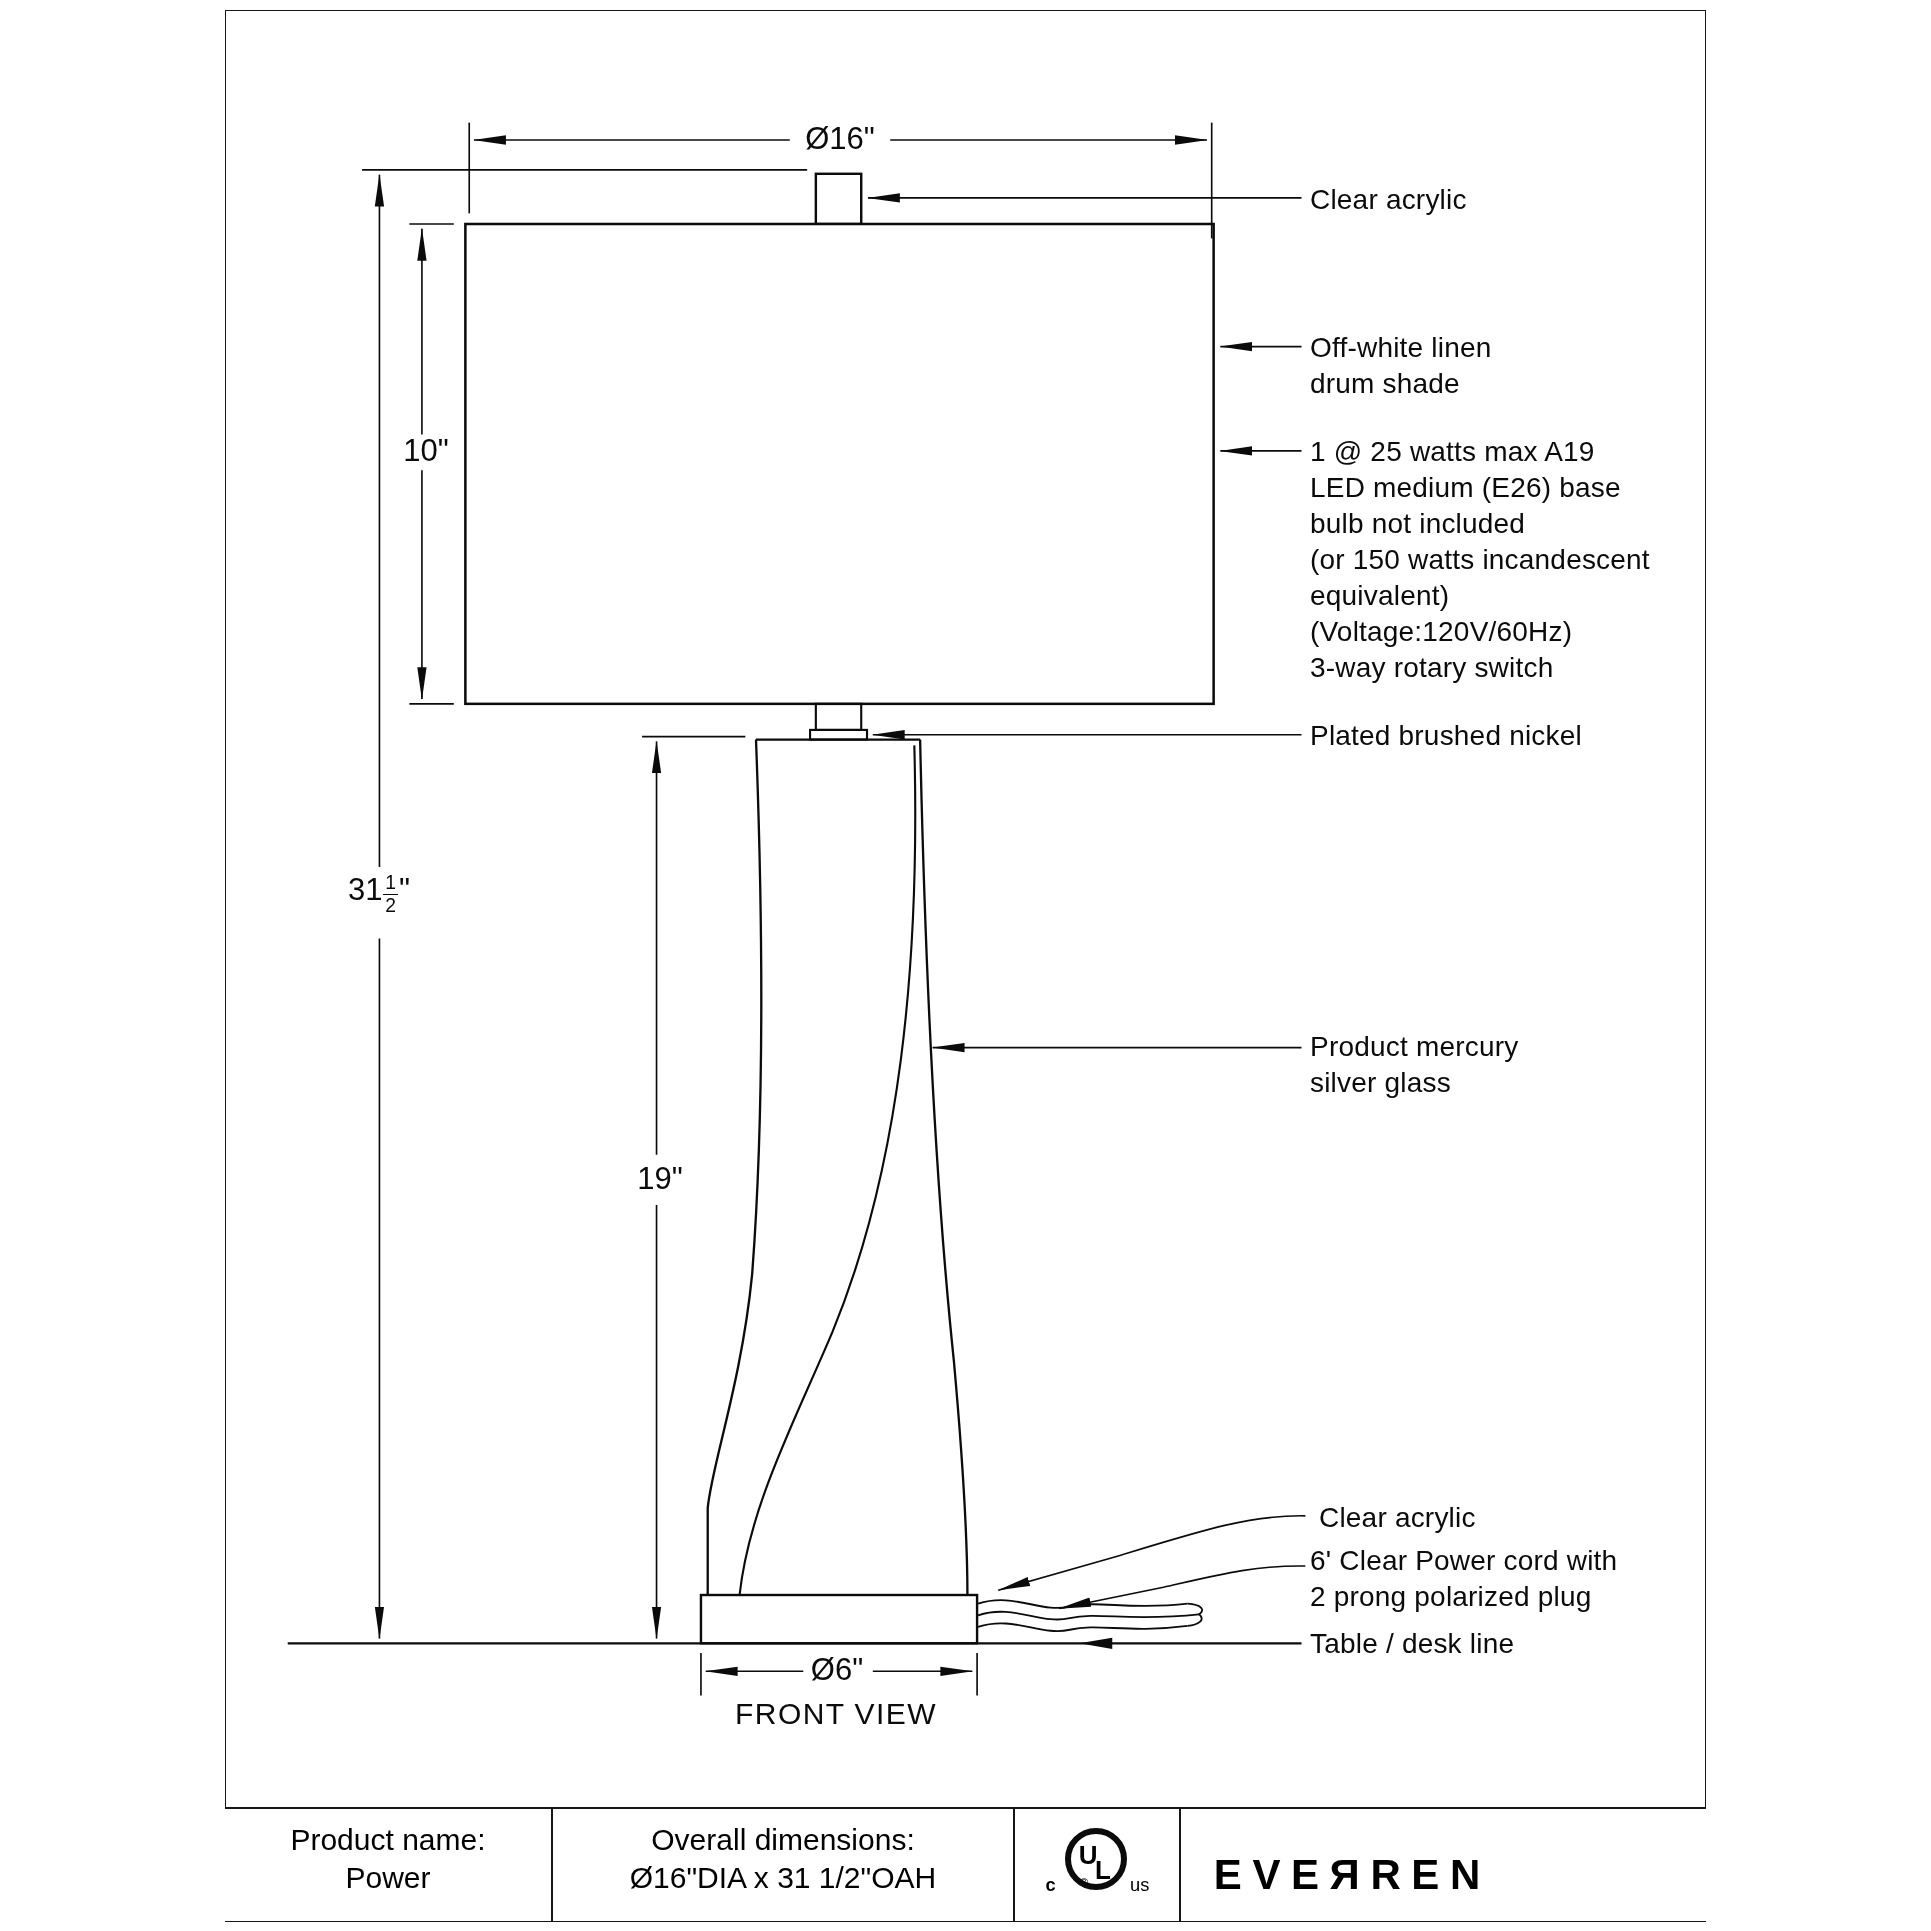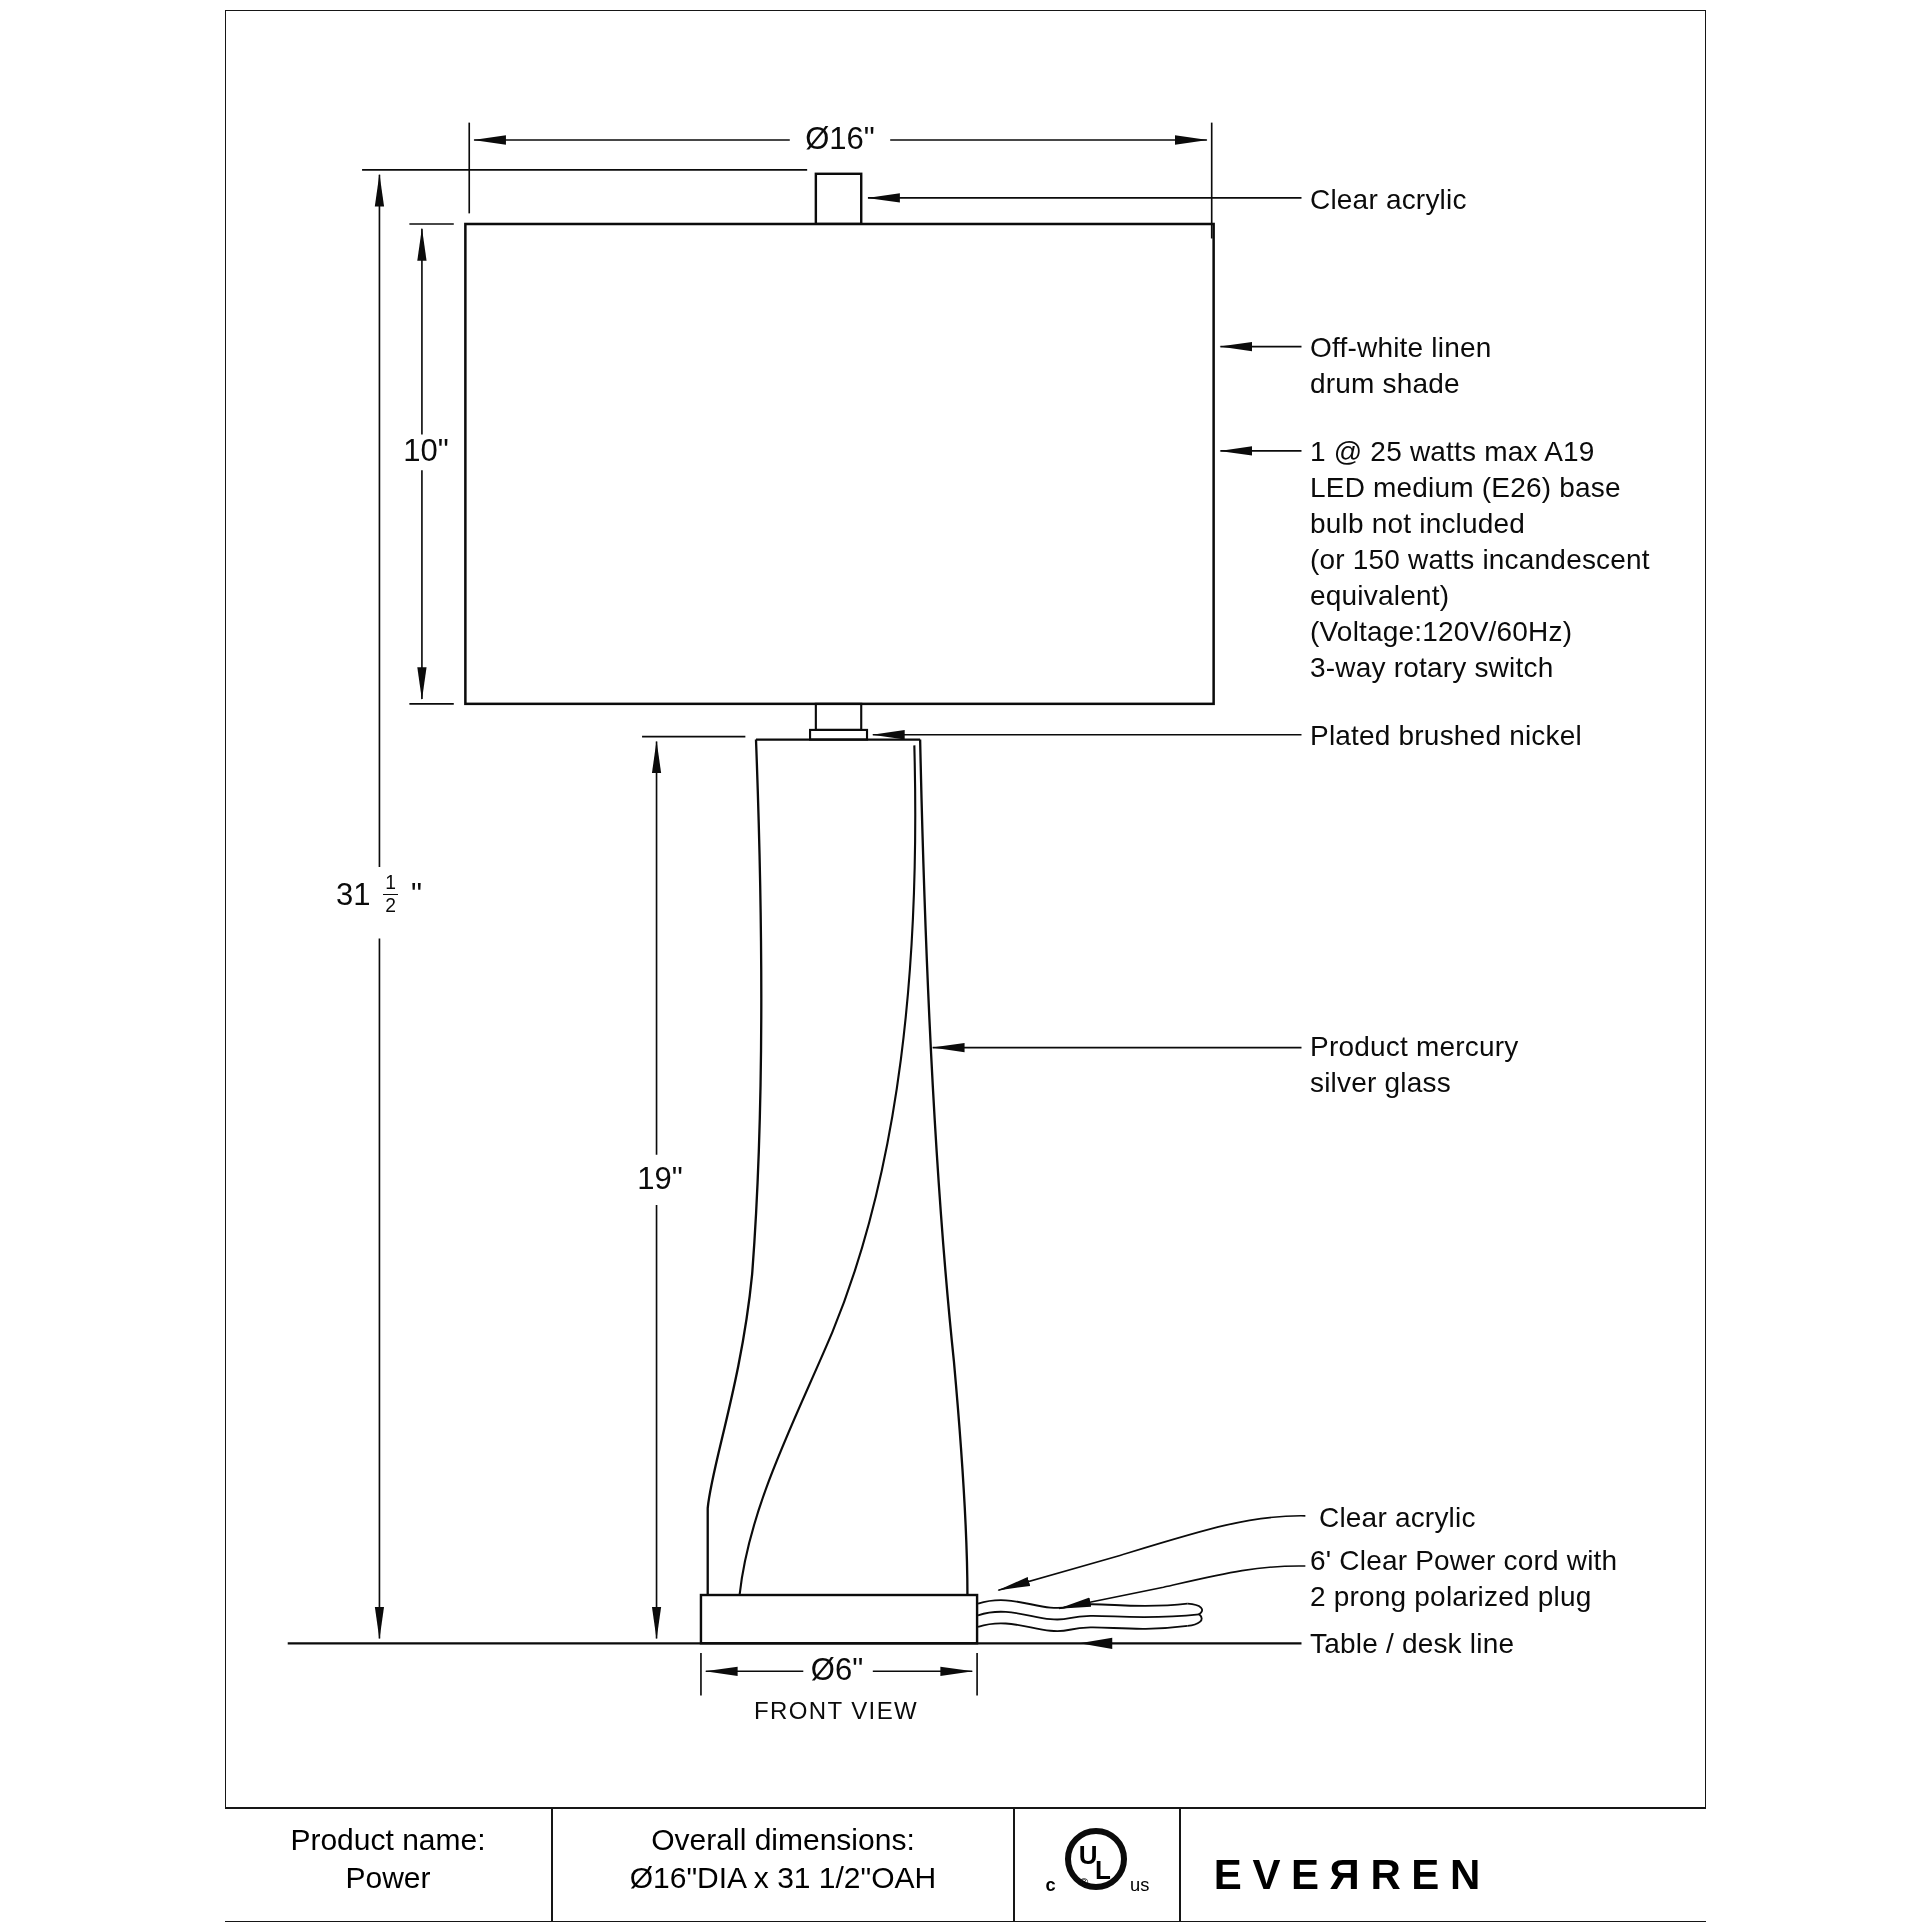--- a/index.html
+++ b/index.html
@@ -14,30 +14,30 @@
     border:1.9px solid #161616;
   }
   .label{
     position:absolute;font-size:28px;line-height:36px;color:#0b0b0b;
     white-space:pre-line;letter-spacing:0.2px;
   }
   .dim-label{
     position:absolute;font-size:31px;line-height:33px;color:#0b0b0b;
     transform:translateX(-50%);white-space:nowrap;
   }
-  .dim-31{display:flex;align-items:center;gap:12px;}
+  .dim-31{display:flex;align-items:flex-start;}
   .frac{
     display:inline-flex;flex-direction:column;align-items:center;
     font-size:19.3px;line-height:1.02;margin:0 1px;font-weight:400;
   }
   .frac .num{border-bottom:1.9px solid #0b0b0b;padding:0 1.9px 1px 1.9px;}
   .frac .den{padding-top:1px;}
   .view-label{
     position:absolute;left:836px;top:1697px;transform:translateX(-50%);
-    font-size:24px;letter-spacing:1.4px;color:#0b0b0b;white-space:nowrap;
+    font-size:30px;letter-spacing:1.4px;color:#0b0b0b;white-space:nowrap;
   }
   
   .footer{
     position:absolute;left:225px;top:1807px;width:1481px;height:114px;
     display:flex;border-top:2.9px solid #161616;background:#fff;
   }
   .cell{
     height:100%;display:flex;flex-direction:column;align-items:center;
     justify-content:center;font-size:30px;line-height:38px;text-align:center;
     border-right:2.9px solid #161616;padding-bottom:11.6px;

